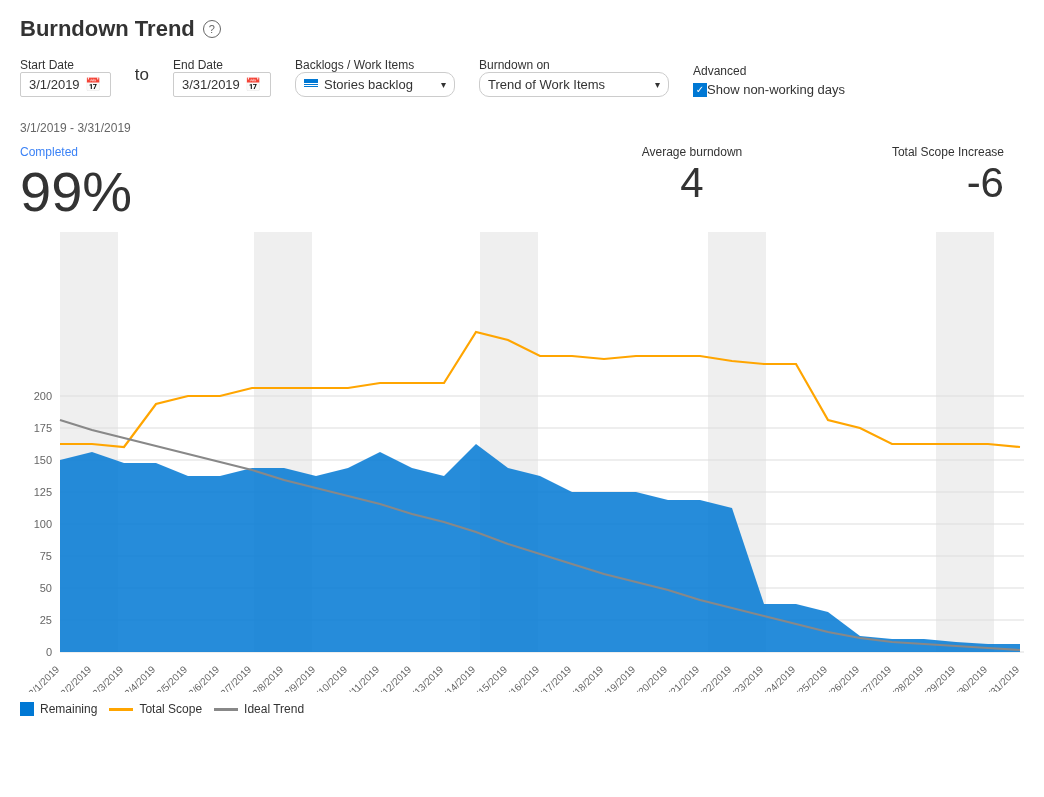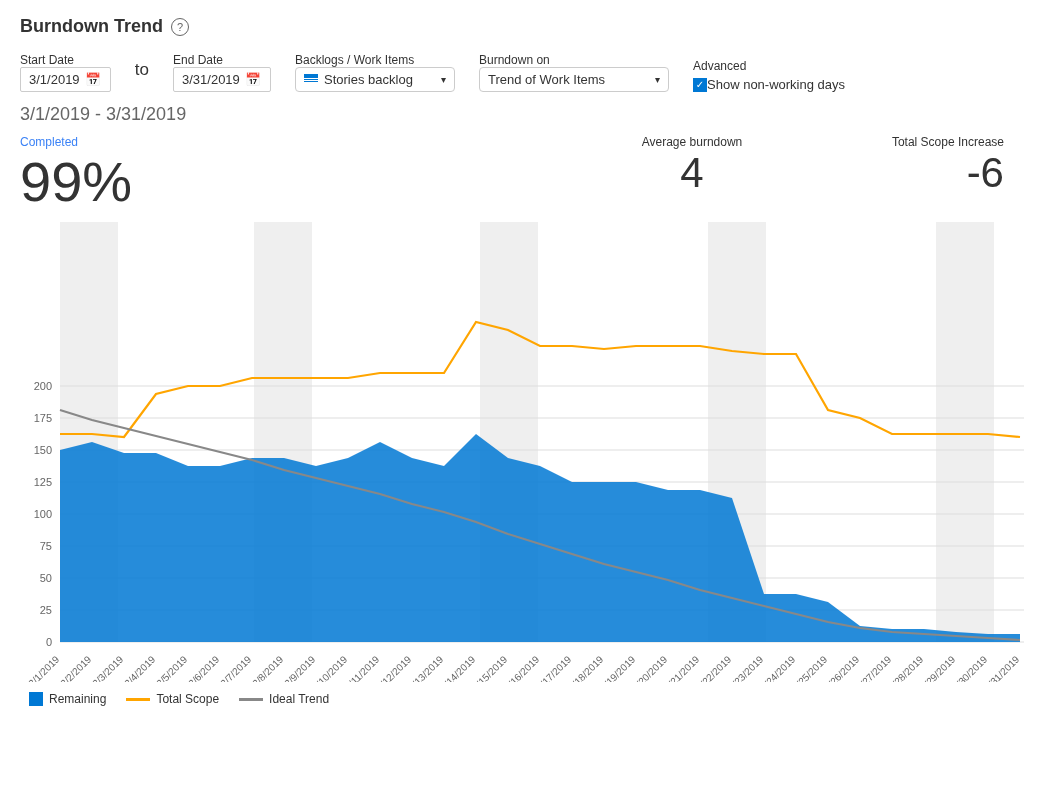--- a/index.html
+++ b/index.html
@@ -1,43 +1,43 @@
 <!DOCTYPE html>
 <html><head>
   <meta charset="utf-8">
   <style>
     * { box-sizing: border-box; margin: 0; padding: 0; }
     body { font-family: 'Segoe UI', sans-serif; background: #fff; color: #333; font-size: 13px; }
     .container { padding: 16px 20px; width: 1044px; min-height: 797px; }
     .title-row { display: flex; align-items: center; gap: 8px; margin-bottom: 16px; }
-    .title { font-size: 18px; font-weight: 600; }
+    .title { font-size: 22px; font-weight: 600; }
     .help-icon { width: 18px; height: 18px; border-radius: 50%; border: 1.5px solid #666; display: flex; align-items: center; justify-content: center; font-size: 11px; color: #666; cursor: pointer; }
     .controls-row { display: flex; align-items: flex-end; gap: 24px; margin-bottom: 12px; flex-wrap: nowrap; }
     .control-group { display: flex; flex-direction: column; gap: 0; }
     .control-label { font-size: 12px; color: #333; }
     .date-input-wrapper { display: flex; align-items: center; border: 1px solid #ccc; padding: 4px 8px; border-radius: 2px; gap: 6px; background: #fff; }
     .date-input-wrapper span { font-size: 13px; }
     .cal-icon { color: #666; font-size: 14px; cursor: pointer; }
     .to-label { font-size: 17px; margin-bottom: 4px; align-self: flex-end; padding-bottom: 8px; }
-    .dropdown-wrapper { display: flex; align-items: center; border: 1px solid #ccc; padding: 4px 8px; border-radius: 4px; gap: 6px; background: #fff; cursor: pointer; min-width: 160px; }
+    .dropdown-wrapper { display: flex; align-items: center; border: 1px solid #ccc; padding: 4px 8px; border-radius: 10px; gap: 6px; background: #fff; cursor: pointer; min-width: 160px; }
     .dropdown-icon { width: 14px; height: 11px; display: inline-block; background: linear-gradient(to bottom, #0078d4 0%, #0078d4 33%, #fff 33%, #fff 44%, #0078d4 44%, #0078d4 55%, #fff 55%, #fff 66%, #0078d4 66%, #0078d4 77%, #fff 77%, #fff 100%); }
     .chevron { font-size: 10px; color: #333; margin-left: auto; }
     .advanced-group { display: flex; flex-direction: column; gap: 4px; }
     .checkbox-row { display: flex; align-items: center; }
     .checkbox-blue { width: 14px; height: 14px; background: #0078d4; border: 1px solid #0078d4; display: flex; align-items: center; justify-content: center; cursor: pointer; }
     .checkbox-blue::after { content: '✓'; color: #fff; font-size: 10px; }
-    .date-range-label { font-size: 18px; color: #666; margin-bottom: 6px; }
+    .date-range-label { font-size: 12px; color: #666; margin-bottom: 6px; margin-top: 12px; }
     .stats-row { display: flex; justify-content: space-between; align-items: flex-start; margin-bottom: 4px; }
     .stat-left { display: flex; flex-direction: column; }
     .stat-label { font-size: 12px; color: #3b82f6; }
     .stat-center { text-align: center; }
     .stat-right { text-align: right; }
     .chart-area { position: relative; width: 100%; height: 460px; margin-top: 8px; }
     svg.chart { width: 100%; height: 100%; }
-    .legend { display: flex; gap: 20px; margin-top: 10px; align-items: center; margin-left: 9px; }
+    .legend { display: flex; gap: 12px; margin-top: 10px; align-items: center; }
     .legend-item { display: flex; align-items: center; gap: 6px; font-size: 12px; }
     .legend-swatch { width: 14px; height: 14px; }
     .legend-line { width: 24px; height: 3px; }
   </style>
 </head>
 <body>
 
 <div class="container">
 
   <div class="title-row">

